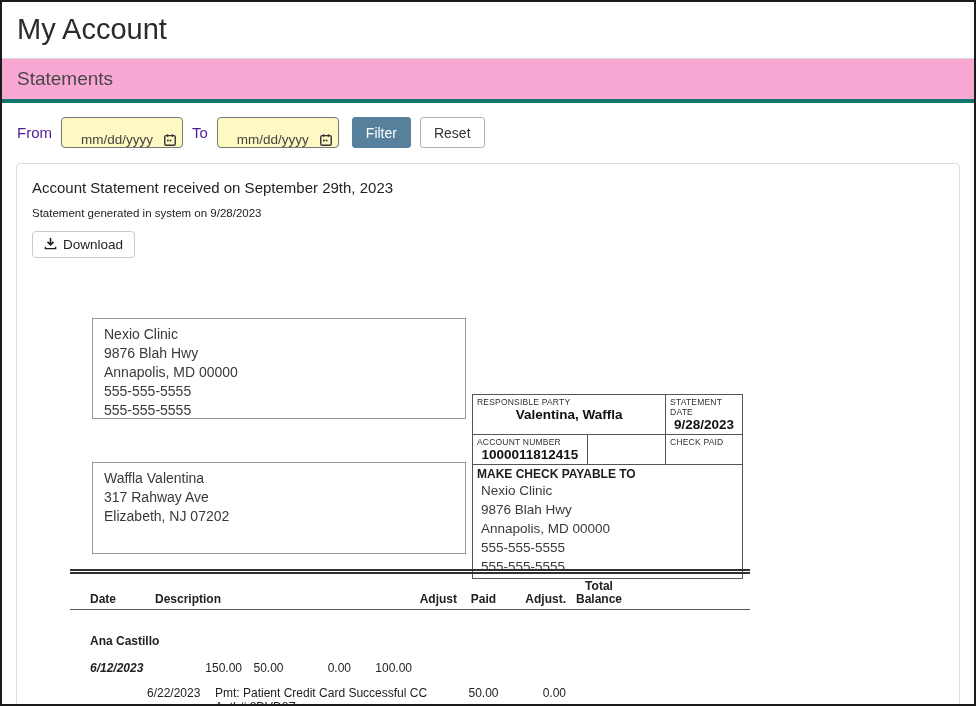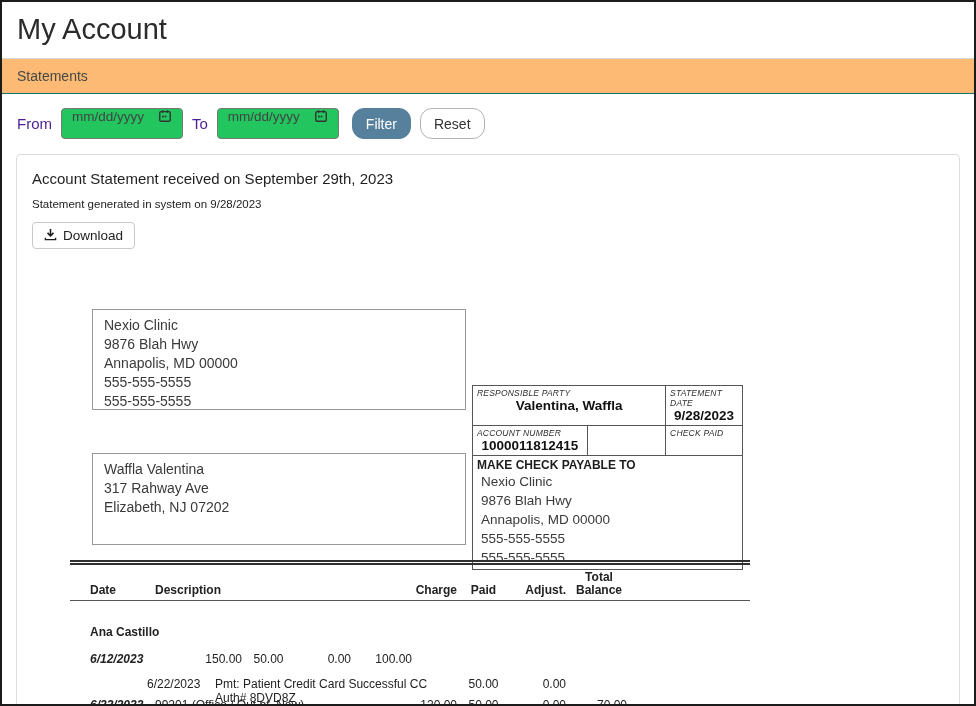--- a/index.html
+++ b/index.html
@@ -11,49 +11,49 @@
     overflow: hidden;
     color: #212121;
   }
   .page-title {
     font-size: 29px;
     font-weight: 400;
     color: #2b2b2b;
     padding: 11px 15px 12px;
   }
   .section-bar {
-    background: #fdba74;
+    background: #f9a8d4;
     border-top: 1px solid #d9d9d9;
-    border-bottom: 1px solid #0f766e;
+    border-bottom: 4px solid #0f766e;
     padding: 9px 15px;
-    font-size: 14px;
+    font-size: 19px;
     color: #474747;
   }
   .filter-row {
     display: flex;
     align-items: center;
     padding: 14px 15px 15px;
     gap: 9px;
   }
   .filter-label { font-size: 15px; font-weight: 400; color: #4c1d95; }
   .date-box {
-    display: flex; align-items: flex-start;
+    display: flex; align-items: flex-end;
     width: 122px; height: 31px;
     border: 1px solid #767676; border-radius: 4px;
-    background: #22c55e; padding: 0 10px;
+    background: #fef9c3; padding: 0 19px;
   }
   .date-box input {
     border: none; outline: none; width: 82px;
     font-family: "Liberation Sans", sans-serif;
     font-size: 13.5px; color: #444; background: transparent;
   }
   .date-box input::placeholder { color: #444; opacity: 1; }
   .cal-icon { margin-left: auto; display: flex; }
   .btn {
-    height: 31px; border-radius: 12px; font-size: 14px;
+    height: 31px; border-radius: 3px; font-size: 14px;
     padding: 0 13px; cursor: pointer;
     font-family: "Liberation Sans", sans-serif;
   }
   .btn-filter { background: #56809c; color: #fff; border: 1px solid #56809c; margin-left: 4px; }
   .btn-reset  { background: #fff; color: #333; border: 1px solid #b3b3b3; }
   .panel {
     margin: 0 14px; border: 1px solid #dcdcdc; border-radius: 4px;
     padding: 15px; height: 560px;
   }
   .stmt-title { font-size: 15px; font-weight: 400; color: #1f1f1f; }
@@ -68,21 +68,21 @@
   .addr-box {
     position: absolute; width: 374px;
     border: 1px solid #979797; padding: 6px 11px;
     line-height: 19px; font-size: 14px; color: #3a3a3a;
   }
   .clinic-box  { left: 60px; top: 60px;  height: 101px; }
   .patient-box { left: 60px; top: 204px; height: 92px; }
   .remit { position: absolute; left: 440px; top: 136px; width: 271px;
            border-collapse: collapse; }
   .remit td { border: 1px solid #555; vertical-align: top; padding: 2px 4px; }
-  .remit .lbl { font-size: 8.5px; color: #2e2e2e; letter-spacing: .2px; font-style: italic; }
+  .remit .lbl { font-size: 8.5px; color: #2e2e2e; letter-spacing: .2px; }
   .remit .val { font-size: 13.5px; font-weight: 700; text-align: center; color: #111; }
   .remit .payable-lbl { font-size: 12px; font-weight: 700; color: #1d1d1d; }
   .remit .payable-lines { font-size: 13.5px; font-weight: 400; line-height: 19px; color: #3a3a3a; padding-left: 4px; }
   .c-rp  { width: 115px; } .c-mid { width: 79px; } .c-rt { width: 77px; }
   .detach { position: absolute; left: 38px; top: 298px; width: 680px;
             display: flex; align-items: center; }
   .detach .dash { flex: 1; border-top: 2px dashed #1a1a1a; height: 0; }
   .detach .dtxt { font-size: 9px; color: #3a3a3a; padding: 0 7px; white-space: nowrap; }
   .dbl-rule { position: absolute; left: 38px; top: 311px; width: 680px;
               height: 5px; border-top: 2px solid #2f2f2f; border-bottom: 2px solid #2f2f2f; }
@@ -217,21 +217,21 @@
     </div>
 
 
     <div class="dbl-rule"></div>
 
     <div class="tx">
       <div class="tx-row tx-head">
         <span class="cell c-ind"></span>
         <span class="cell c-date">Date</span>
         <span class="cell c-desc">Description</span>
-        <span class="cell c-chg">Charge</span>
+        <span class="cell c-chg">Adjust</span>
         <span class="cell c-paid">Paid</span>
         <span class="cell c-adj">Adjust.</span>
         <span class="cell c-bal"><span>Total</span><br><span>Balance</span></span>
       </div>
 
       <div class="group-name">Ana Castillo</div>
 
       <div class="tx-row row-charge">
         <span class="cell c-ind"></span>
         <span class="cell c-date">6/12/2023</span>

